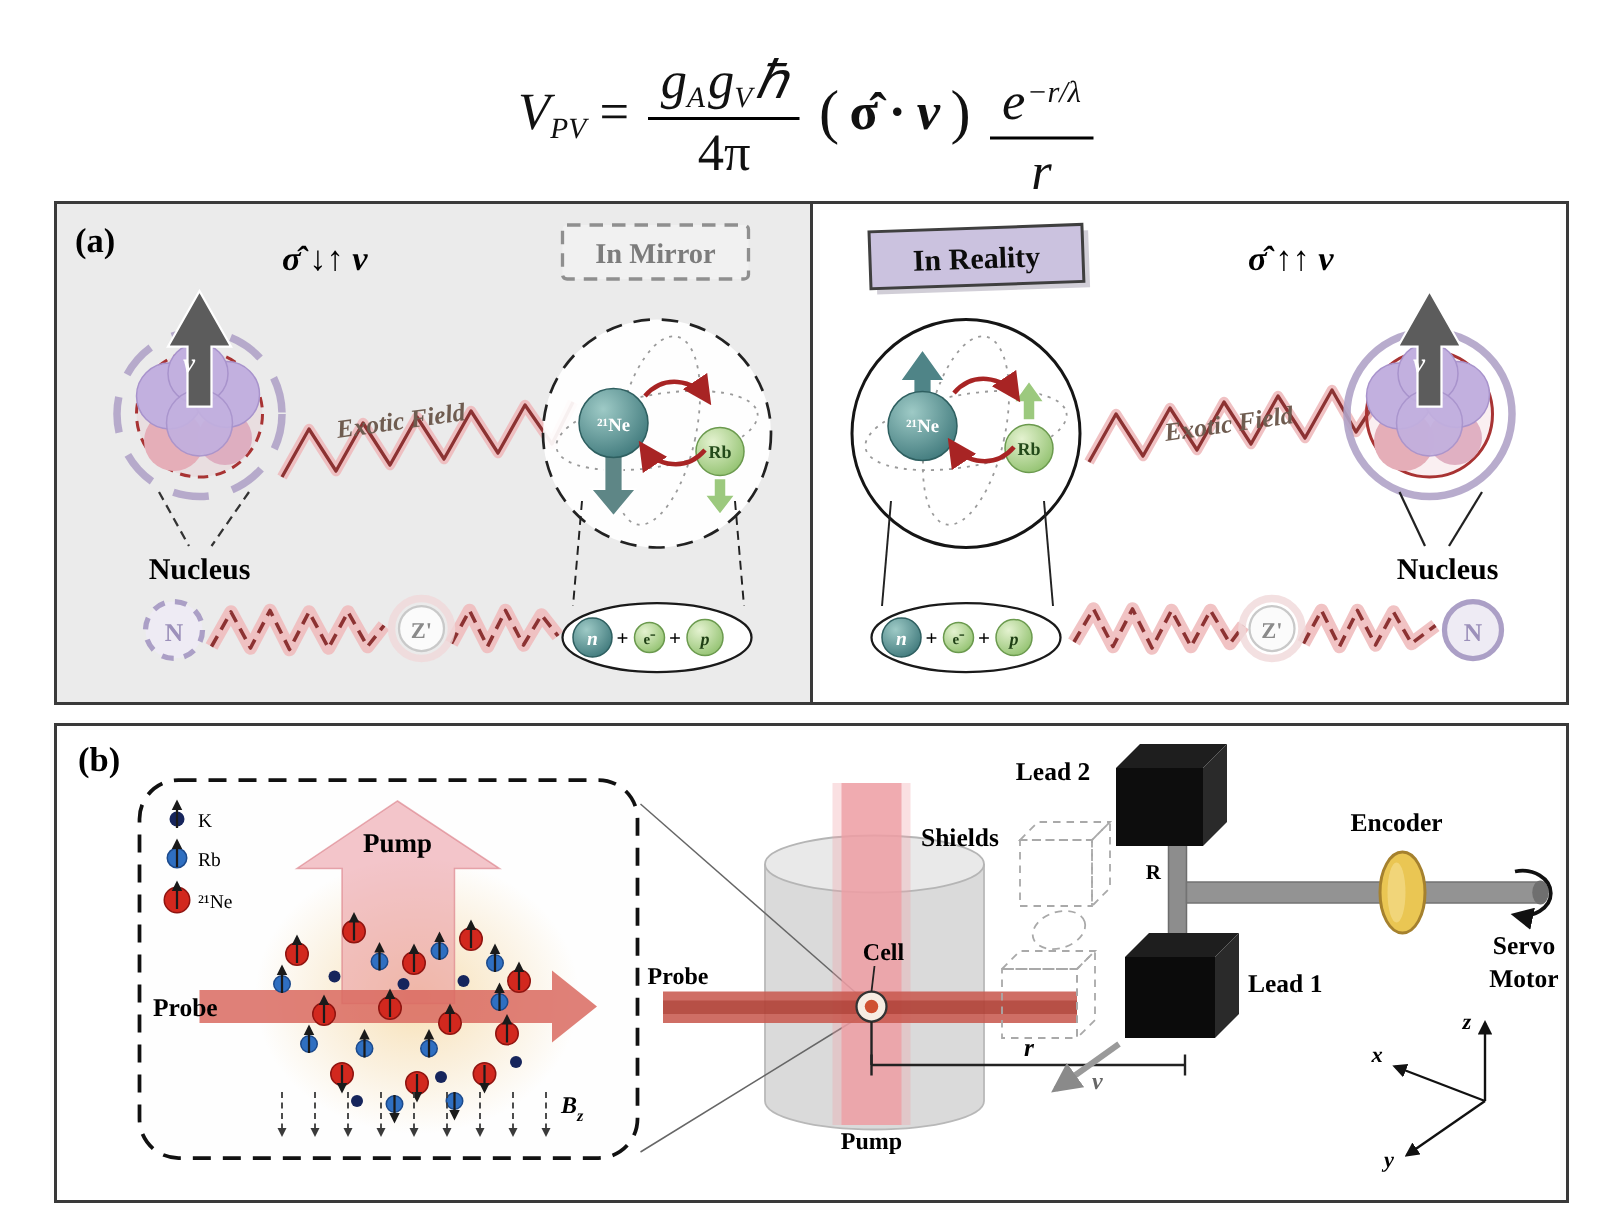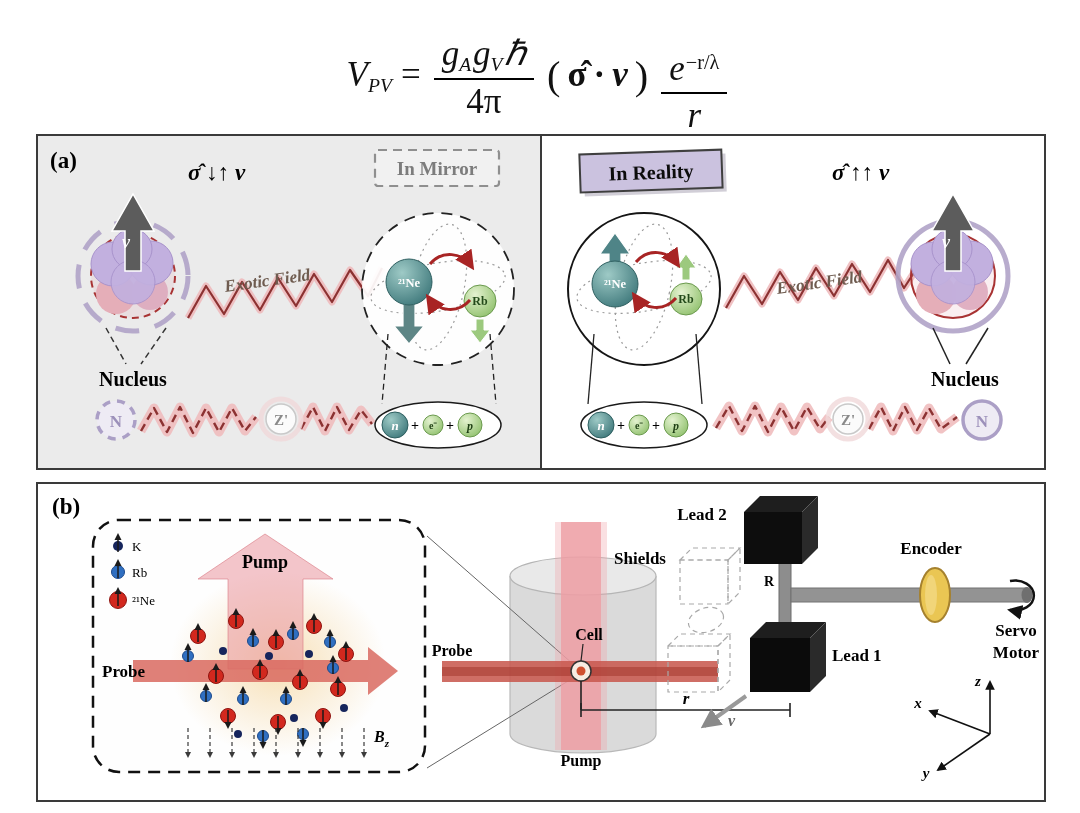--- a/index.html
+++ b/index.html
@@ -10,21 +10,21 @@
   
   .formula{
     position:absolute;top:14px;left:0;width:100%;
     display:flex;align-items:center;justify-content:center;gap:7px;
     font-size:35px;font-family:"Liberation Serif",serif;
   }
   .f-it{font-style:italic;}
   .f-bold{font-weight:bold;}
   .f-boldit{font-weight:bold;font-style:italic;}
   .f-sub{font-size:.56em;font-style:italic;position:relative;top:.32em;margin-right:2px;}
-  .f-sup{font-size:.58em;position:relative;top:-.55em;margin-left:1px;margin-top:48px;}
+  .f-sup{font-size:.58em;font-style:italic;position:relative;top:-.55em;margin-left:1px;margin-top:48px;}
   .frac{display:inline-flex;flex-direction:column;align-items:center;margin:0 6px;}
   .frac .num{display:flex;align-items:baseline;border-bottom:2.5px solid #000;padding:0 8px 3px;}
   .frac .den{padding-top:2px;}
   .f-paren{font-size:1.15em;}
   
   .panel{position:absolute;border:2px solid #3a3a3a;background:#fff;box-sizing:content-box;}
   .panel-a{left:36px;top:134px;width:1006px;height:332px;}
   .panel-b{left:36px;top:482px;width:1006px;height:316px;}
   .panel svg{display:block;width:100%;height:100%;}
   svg text{font-family:"Liberation Serif",serif;}

